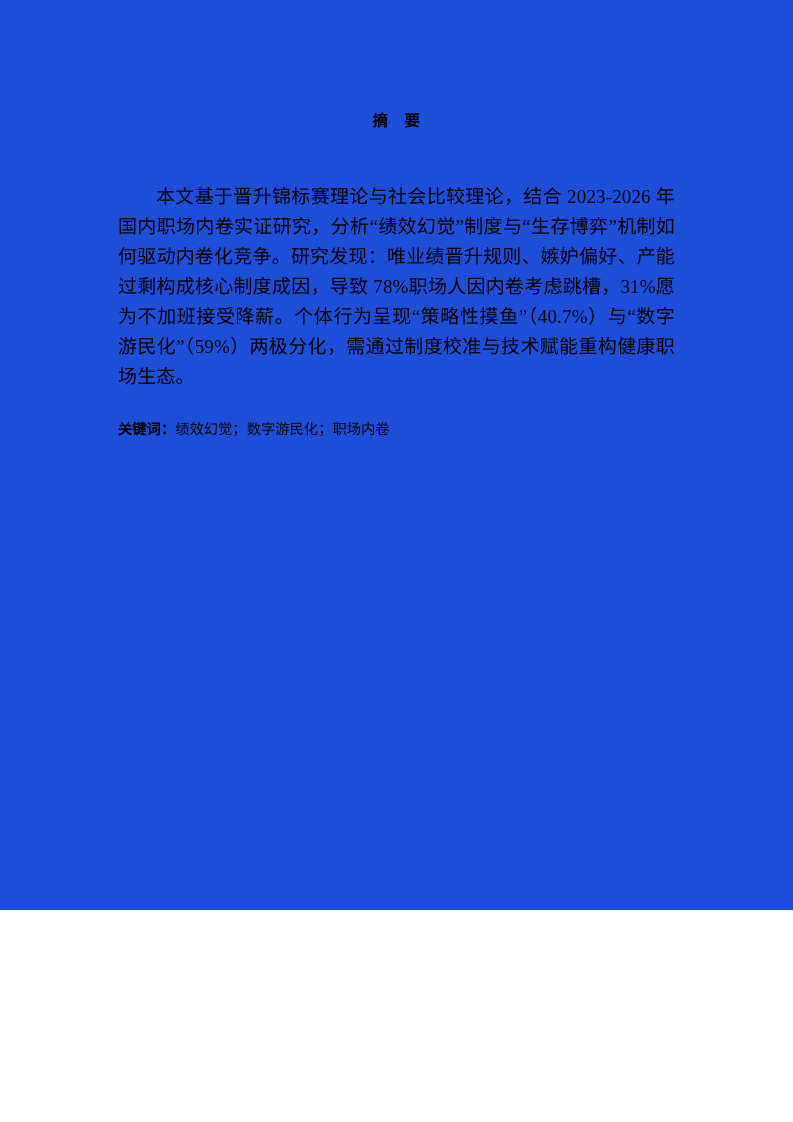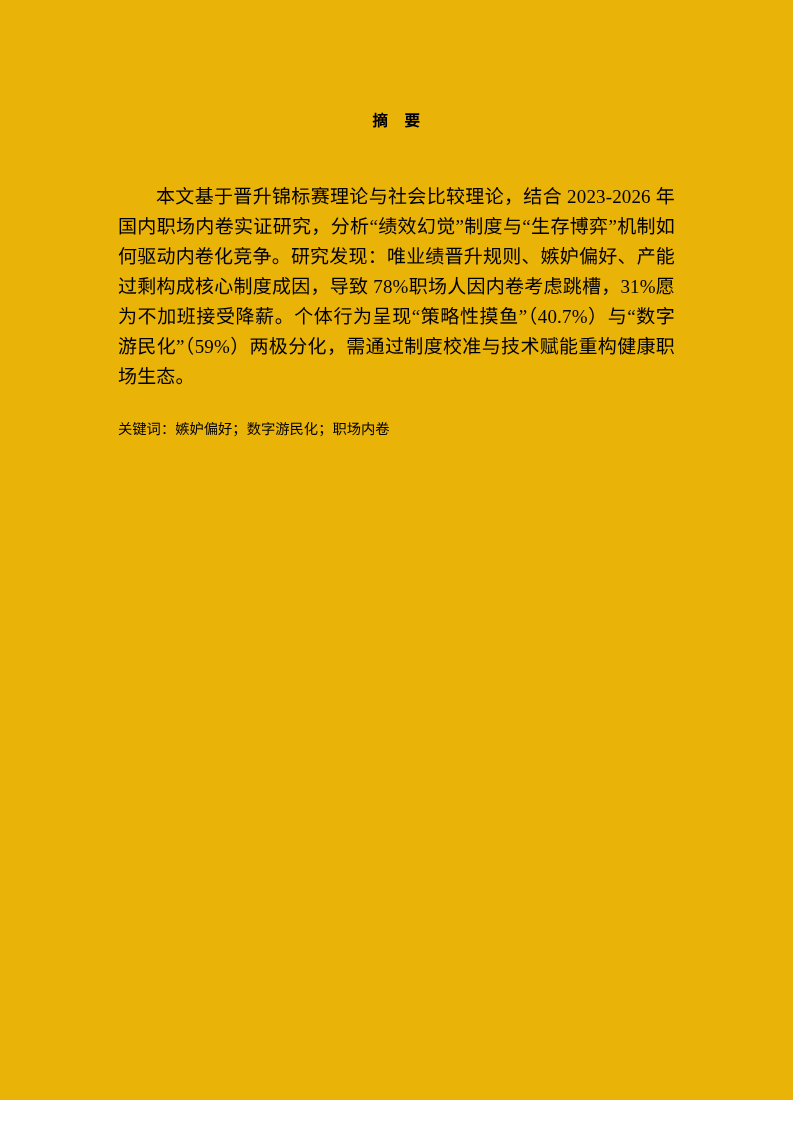--- a/index.html
+++ b/index.html
@@ -7,22 +7,22 @@
     padding: 0;
     background: #ffffff;
   }
   body {
     font-family: "Liberation Serif", "DejaVu Serif", serif;
     color: #000000;
   }
   .page {
     position: relative;
     width: 793px;
-    height: 1100px;
-    background: #eab308;
+    height: 910px;
+    background: #1d4ed8;
     overflow: hidden;
     box-sizing: border-box;
   }
   .content {
     position: absolute;
     left: 118px;
     top: 0;
     width: 557px;
   }
   .doc-title {
@@ -43,31 +43,31 @@
     text-indent: 2em;
     letter-spacing: 0.15px;
   }
   .keywords {
     margin-top: 22px;
     font-size: 14.3px;
     line-height: 30px;
     text-align: left;
   }
   .keywords-label {
-    font-weight: normal;
+    font-weight: bold;
     font-family: "Liberation Sans", "DejaVu Sans", sans-serif;
   }
   .keywords-value {
     font-family: "Liberation Serif", "DejaVu Serif", serif;
   }
 </style>
 </head>
 <body>
 
 <div class="page">
   <div class="content">
     <h1 class="doc-title">摘　要</h1>
     <p class="abstract-body">本文基于晋升锦标赛理论与社会比较理论，结合 2023-2026 年国内职场内卷实证研究，分析“绩效幻觉”制度与“生存博弈”机制如何驱动内卷化竞争。研究发现：唯业绩晋升规则、嫉妒偏好、产能过剩构成核心制度成因，导致 78%职场人因内卷考虑跳槽，31%愿为不加班接受降薪。个体行为呈现“策略性摸鱼”（40.7%）与“数字游民化”（59%）两极分化，需通过制度校准与技术赋能重构健康职场生态。</p>
     <p class="keywords">
-      <span class="keywords-label">关键词：</span><span class="keywords-value">嫉妒偏好；数字游民化；职场内卷</span>
+      <span class="keywords-label">关键词：</span><span class="keywords-value">绩效幻觉；数字游民化；职场内卷</span>
     </p>
   </div>
 </div>
 
 </body></html>

